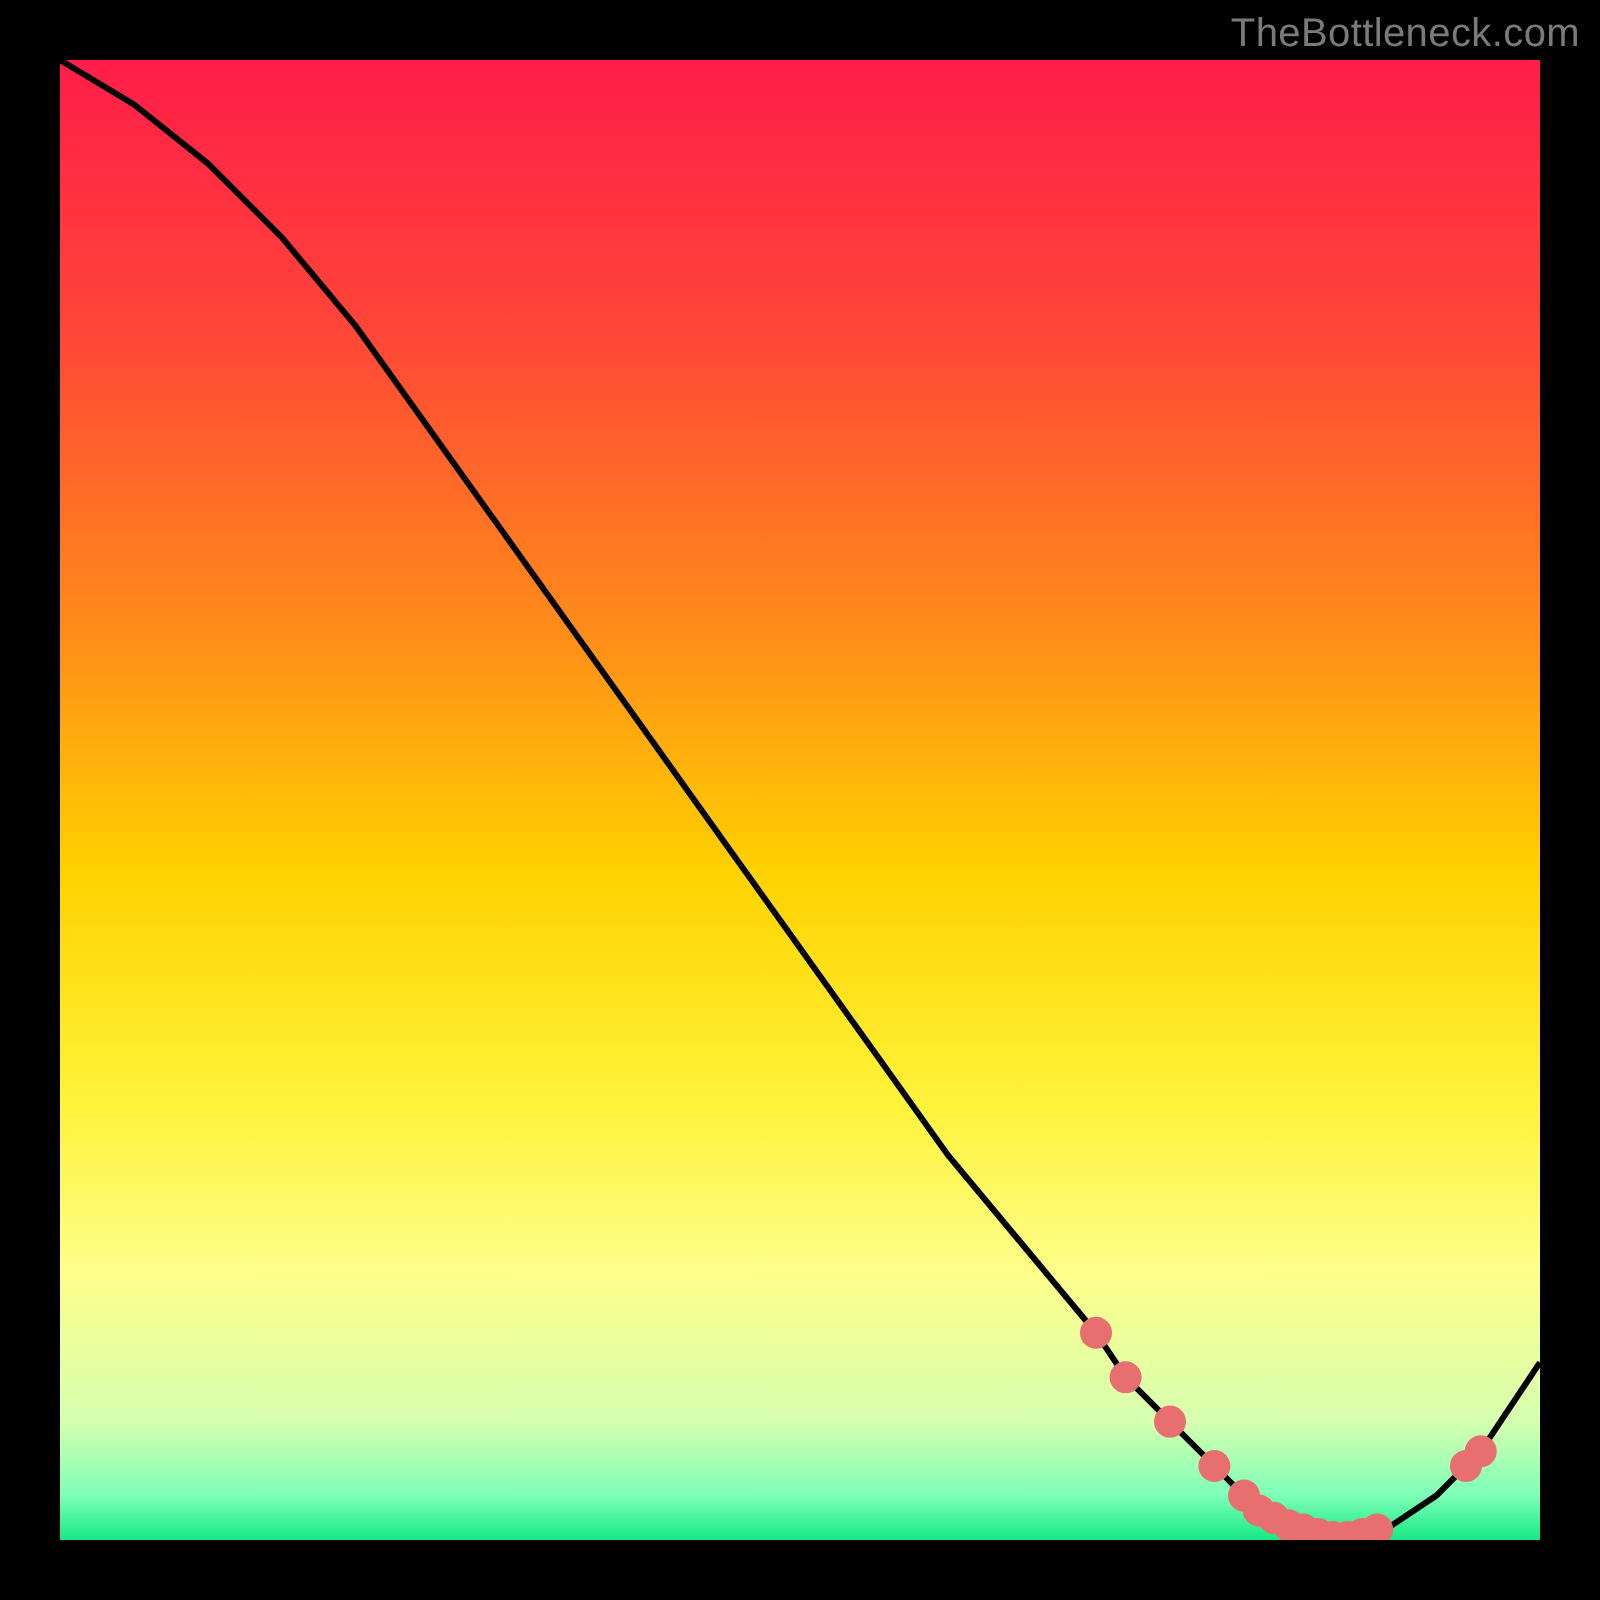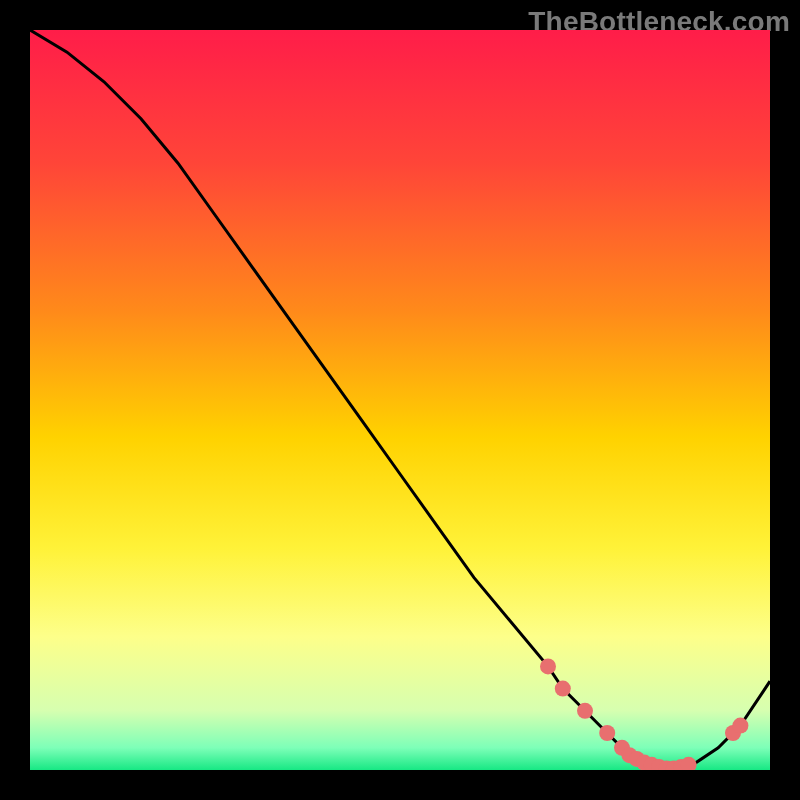--- a/index.html
+++ b/index.html
@@ -22,22 +22,22 @@
     left: 30px;
     top: 30px;
     width: 740px;
     height: 740px;
   }
   .watermark {
     position: absolute;
     top: 6px;
     right: 10px;
     color: #7a7a7a;
-    font-size: 28px;
-    font-weight: 700;
+    font-size: 20px;
+    font-weight: 400;
     letter-spacing: 0.2px;
     user-select: none;
   }
   svg { display: block; }
 </style>
 </head>
 <body>
 
 <div class="stage">
   <div class="watermark">TheBottleneck.com</div>

